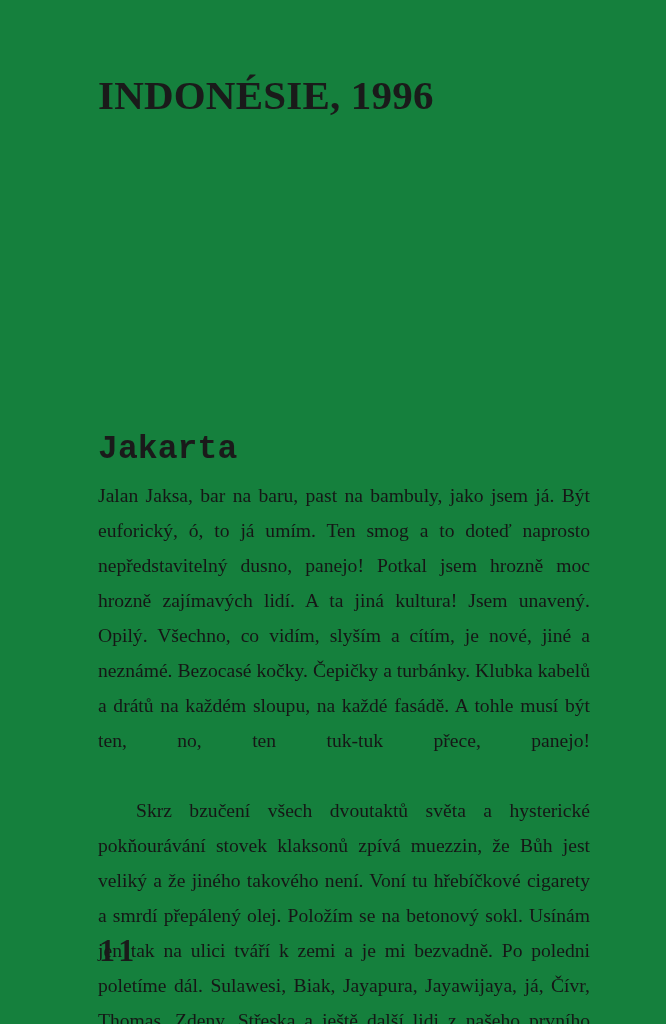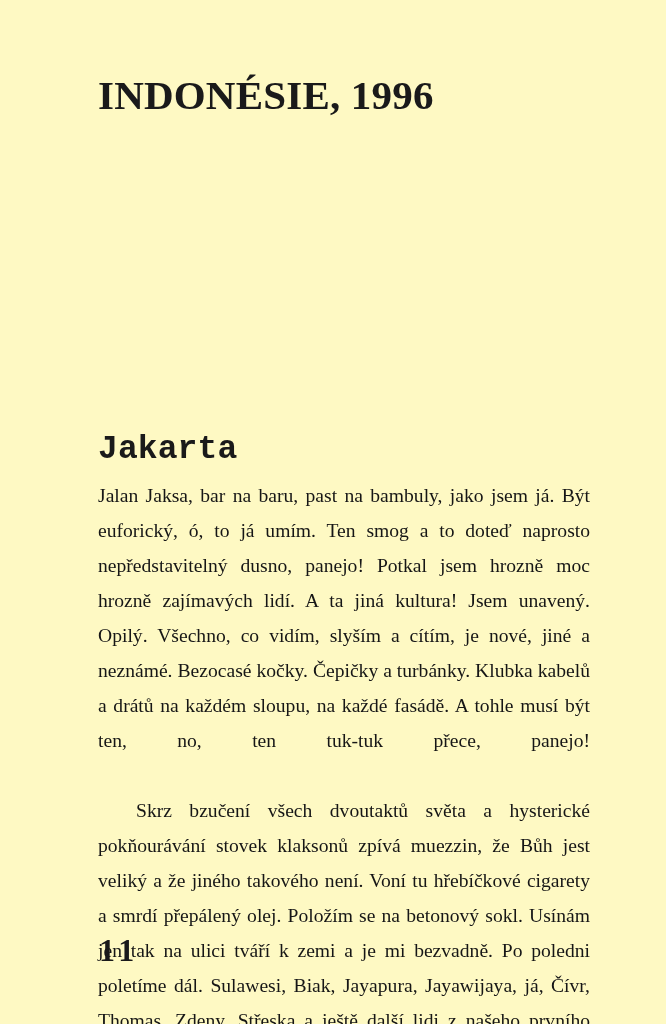--- a/index.html
+++ b/index.html
@@ -16,21 +16,21 @@
     position: relative;
     -webkit-font-smoothing: antialiased;
   }
 
   .page {
     position: absolute;
     left: 0;
     top: 0;
     width: 666px;
     height: 1024px;
-    background: #fef9c3;
+    background: #15803d;
   }
 
   
   .chapter-title {
     position: absolute;
     left: 98px;
     top: 45px;
     width: 500px;
     font-family: "Liberation Serif", "DejaVu Serif", serif;
     font-weight: bold;

